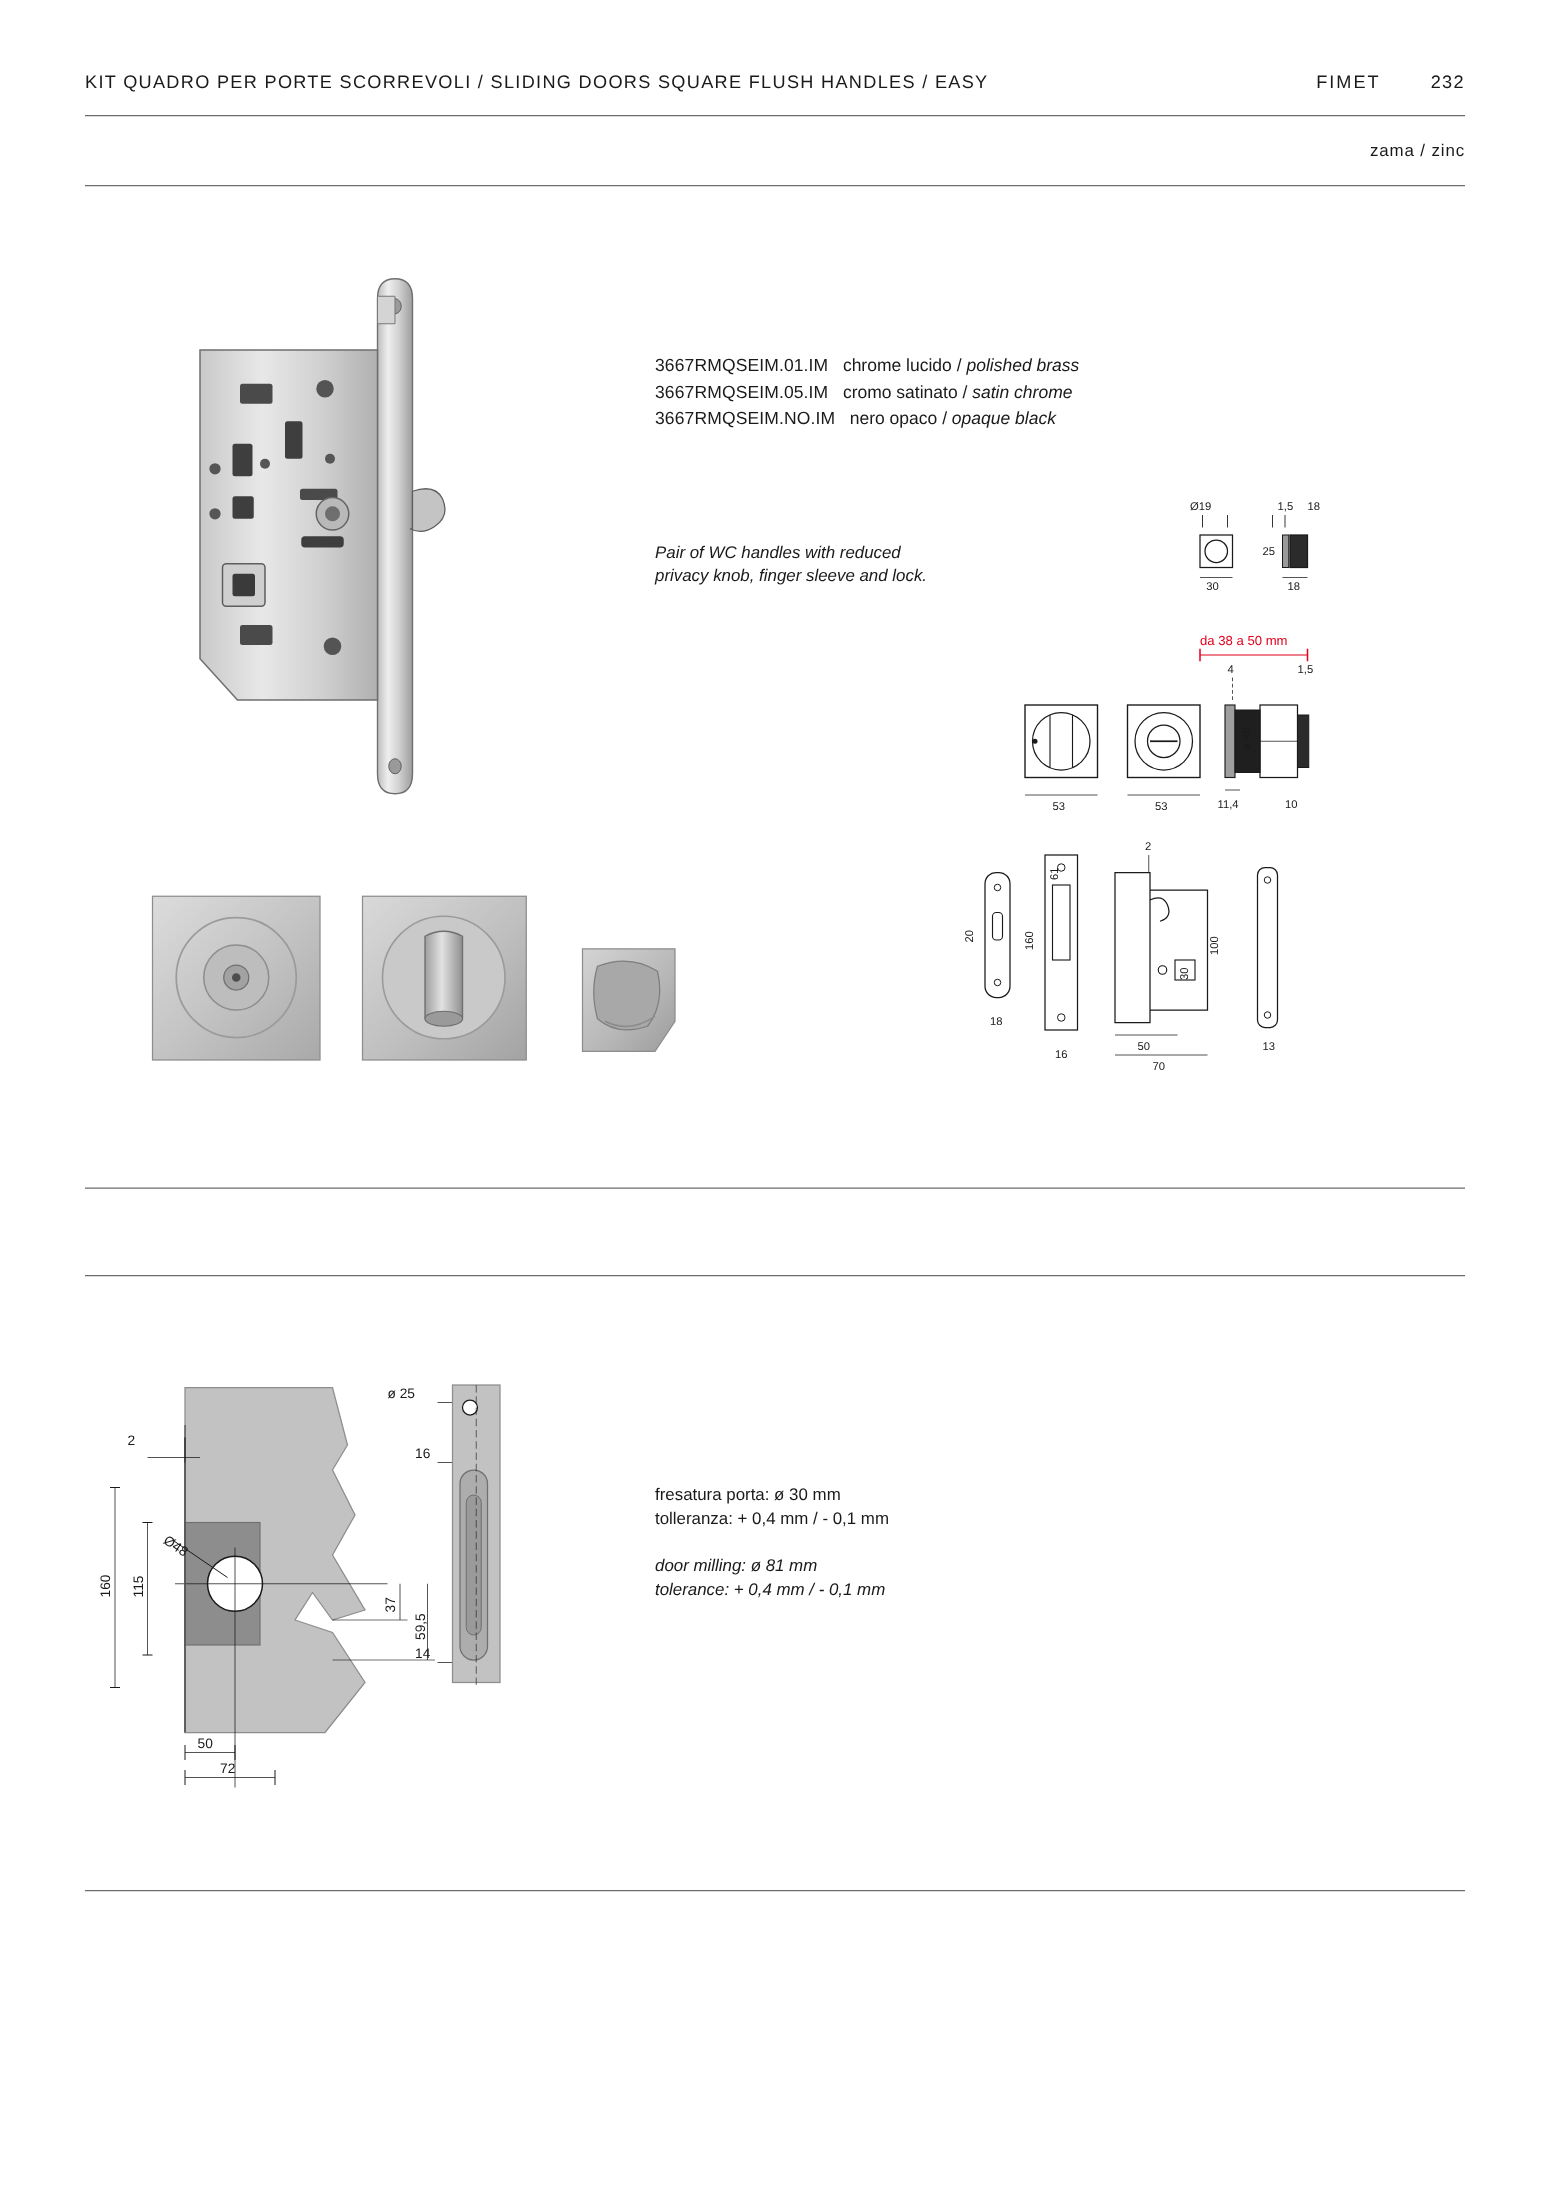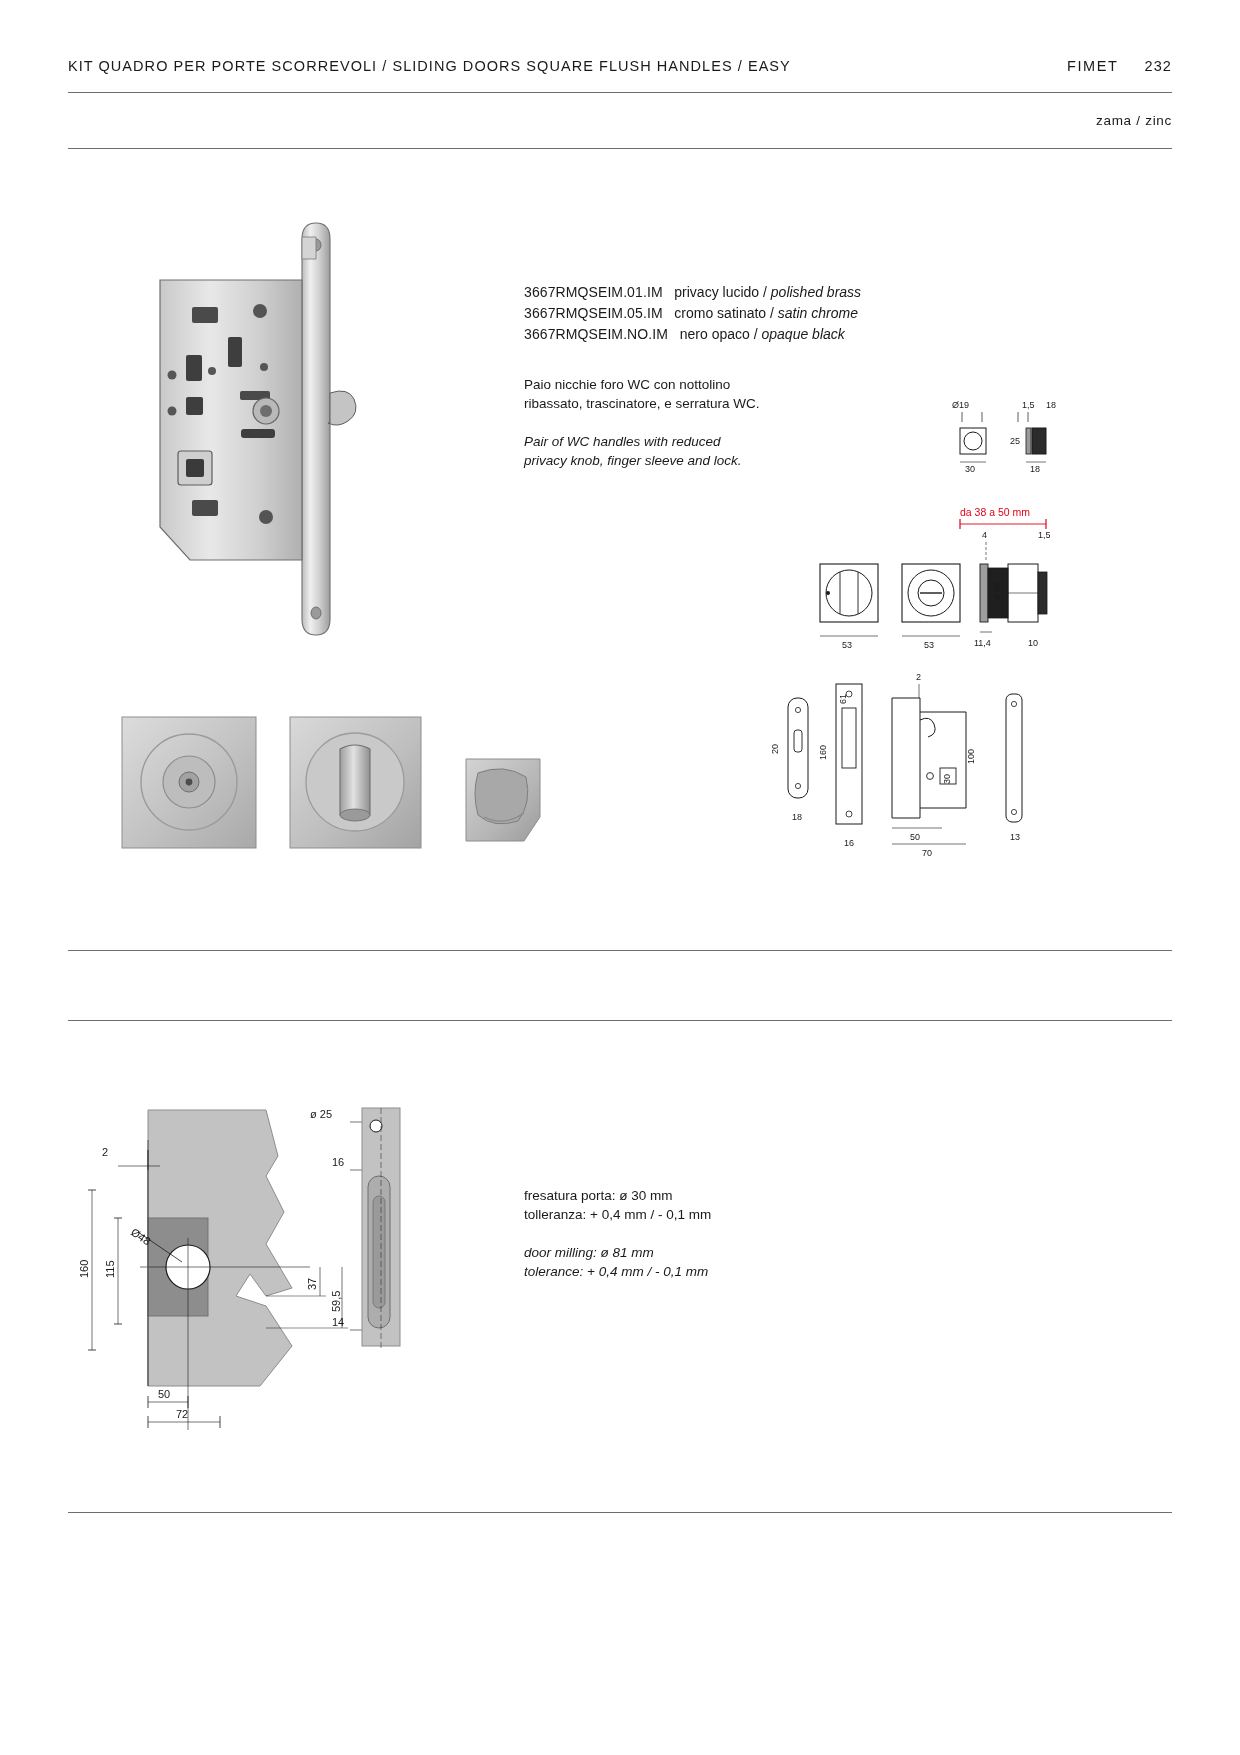--- a/index.html
+++ b/index.html
@@ -16,21 +16,21 @@
   
   .header {
     position: absolute; left: 68px; top: 58px; width: 1104px;
     display: flex; align-items: baseline;
   }
   .header-title {
     font-size: 14.5px; letter-spacing: 1.05px; font-weight: 400;
     color: #1a1a1a; white-space: nowrap;
   }
   .header-right {
-    margin-left: auto; display: flex; align-items: center; gap: 26px;
+    margin-left: auto; display: flex; align-items: center; gap: 40px;
   }
   .brand { font-size: 14.5px; letter-spacing: 1.6px; }
   .page-num { font-size: 14.5px; letter-spacing: 1.1px; }
 
   .rule {
     position: absolute; left: 68px; width: 1104px;
     height: 1px; background: #6d6d6d;
   }
   .rule-top { top: 92px; }
   .rule-sub { top: 148px; }
@@ -140,39 +140,35 @@
       <rect x="58" y="236" width="34" height="34" rx="3" fill="#cfcfcf" stroke="#5e5e5e" stroke-width="1.2"></rect>
       <rect x="66" y="244" width="18" height="18" rx="2" fill="#3a3a3a"></rect>
 
       <path d="M182 22 L196 22 L196 44 L182 44 Z" fill="#d4d4d4" stroke="#777" stroke-width="0.8"></path>
     </svg>
   </div>
 
   <div class="codes">
     <div class="code-line">
       <span class="code-id">3667RMQSEIM.01.IM</span>
-      <span class="code-desc">&nbsp;&nbsp;<span>privacy lucido</span>
+      <span class="code-desc">&nbsp;&nbsp;<span>chrome lucido</span>
       / <em>polished brass</em></span>
     </div>
     <div class="code-line">
       <span class="code-id">3667RMQSEIM.05.IM</span>
       <span class="code-desc">&nbsp;&nbsp;<span>cromo satinato</span>
       / <em>satin chrome</em></span>
     </div>
     <div class="code-line">
       <span class="code-id">3667RMQSEIM.NO.IM</span>
       <span class="code-desc">&nbsp;&nbsp;<span>nero opaco</span>
       / <em>opaque black</em></span>
     </div>
   </div>
 
-  <div class="desc-it">
-    <div>Paio nicchie foro WC con nottolino</div>
-    <div>ribassato, trascinatore, e serratura WC.</div>
-  </div>
   <div class="desc-en">
     <div>Pair of WC handles with reduced</div>
     <div>privacy knob, finger sleeve and lock.</div>
   </div>
 
   <div class="photo" style="left:948px; top:396px;">
     <svg width="120" height="90" viewBox="0 0 120 90">
       <text class="dim-txt-sm" x="4" y="12">Ø19</text>
       <line x1="14" y1="16" x2="14" y2="26" stroke="#1a1a1a" stroke-width="0.7"></line>
       <line x1="34" y1="16" x2="34" y2="26" stroke="#1a1a1a" stroke-width="0.7"></line>

